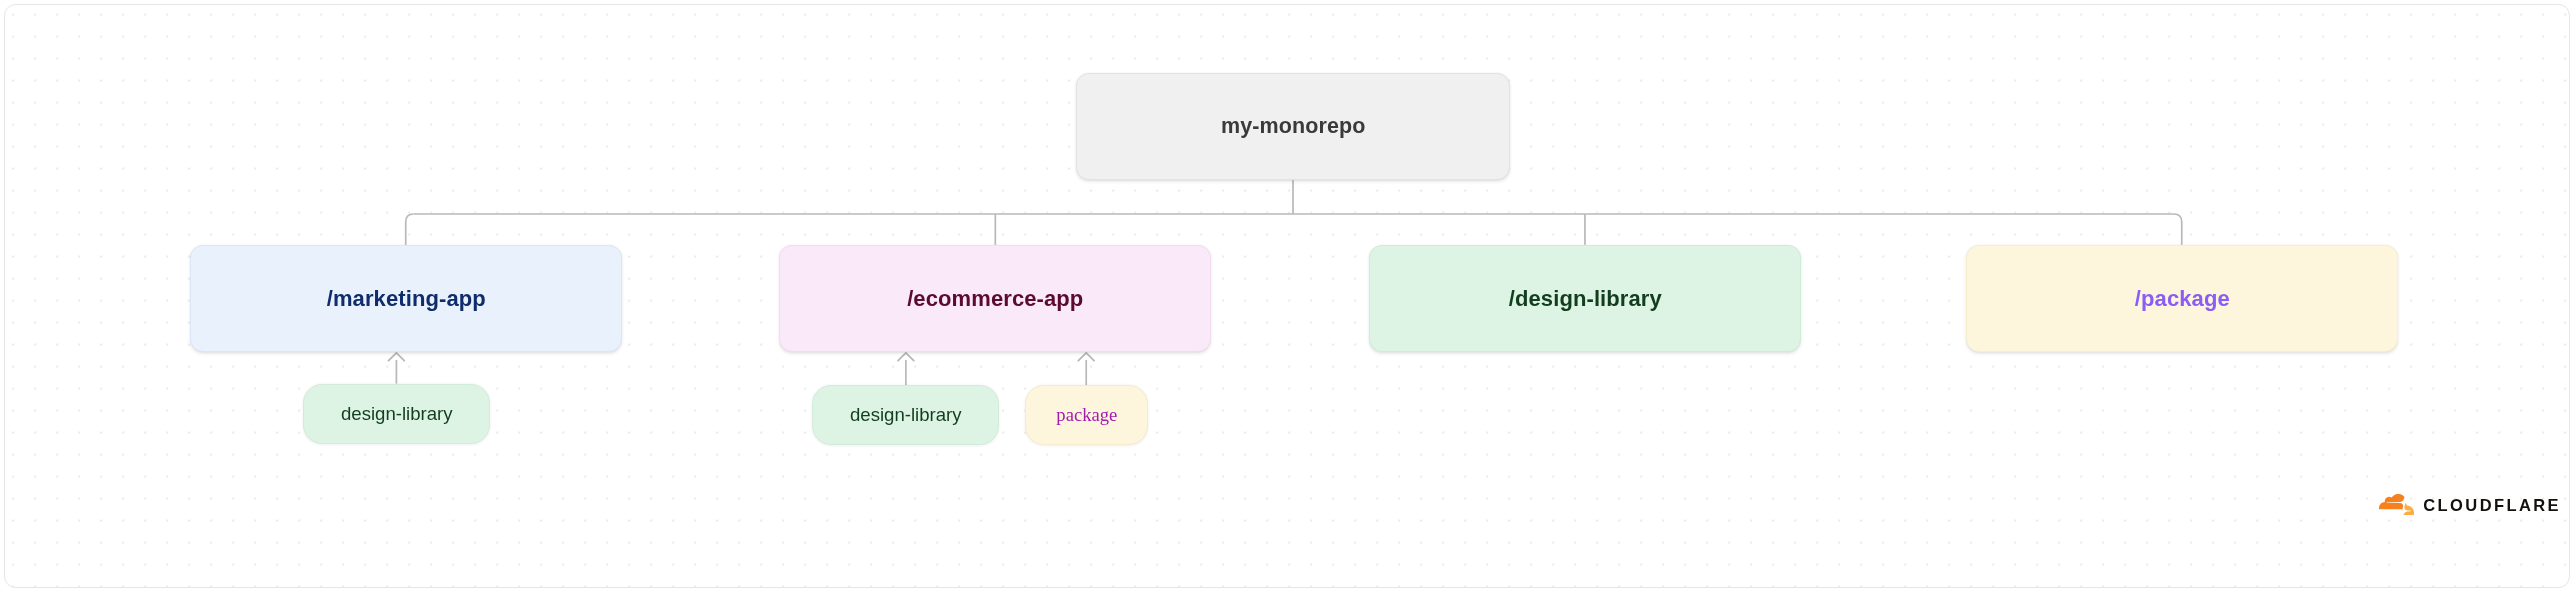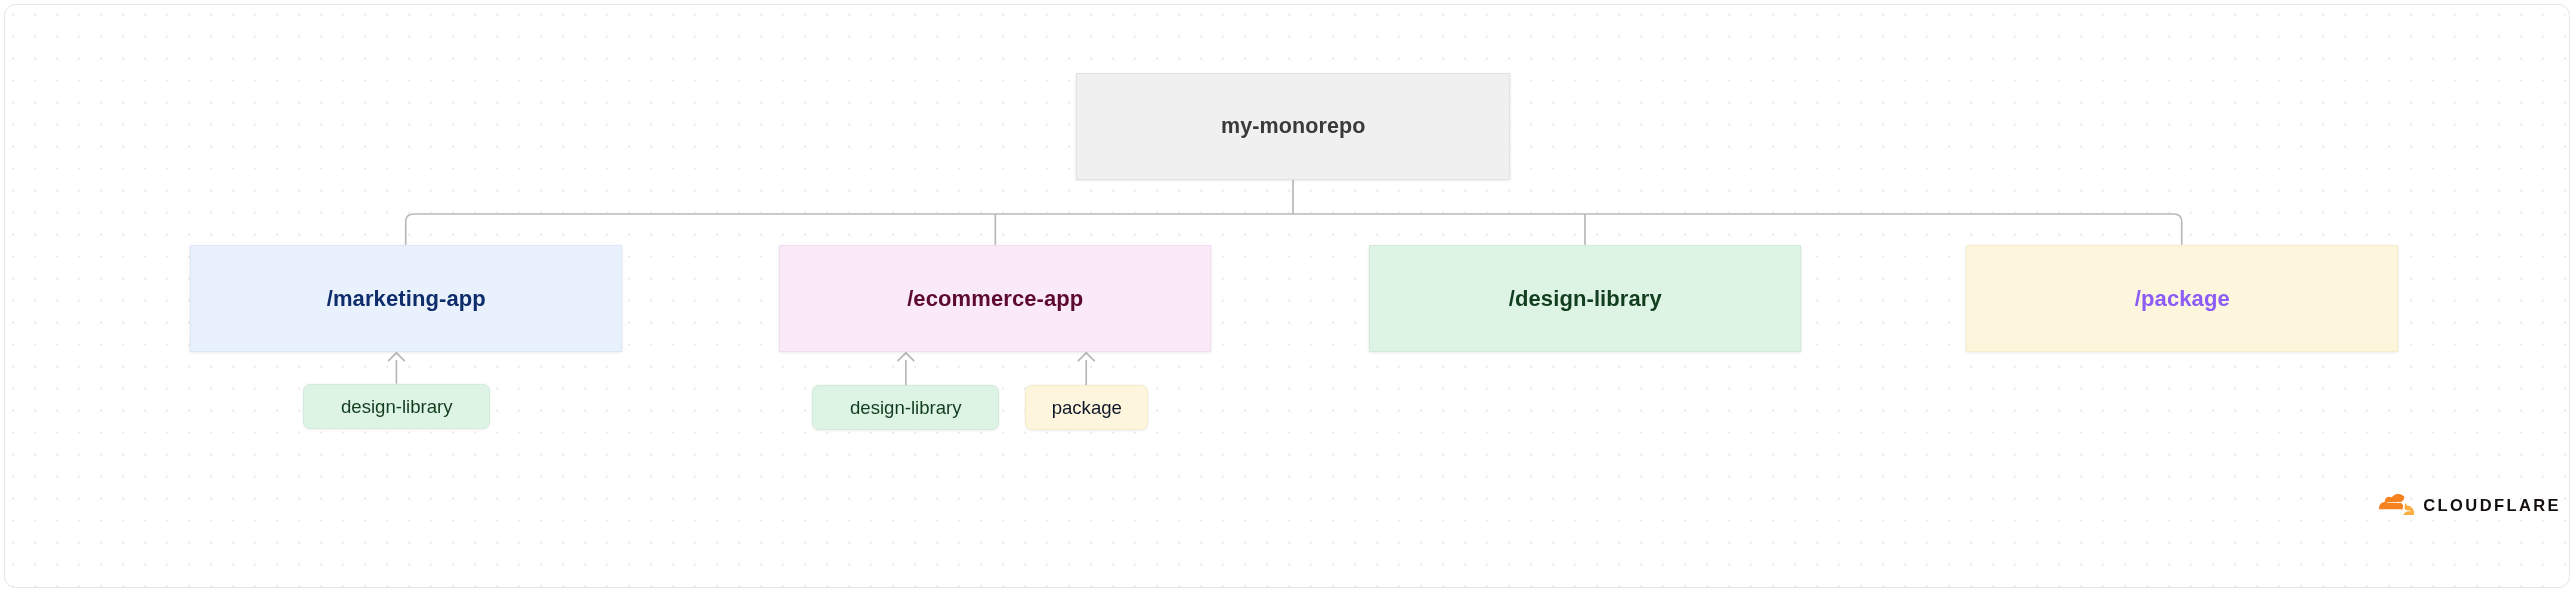--- a/index.html
+++ b/index.html
@@ -45,21 +45,21 @@
     pointer-events: none;
   }
 
   
   .node {
     position: absolute;
     box-sizing: border-box;
     display: flex;
     align-items: center;
     justify-content: center;
-    border-radius: 0;
+    border-radius: 13px;
     box-shadow: 0 1.4px 3.6px rgba(30,30,40,0.09), 0 0.7px 1.4px rgba(30,30,40,0.05);
     text-align: center;
   }
   .node .node-label {
     font-weight: bold;
     letter-spacing: 0.1px;
     white-space: nowrap;
   }
 
   .node.root {
@@ -113,39 +113,39 @@
   }
   .node.child-3 .node-label { color: #8b5cf6; }
 
   
   .chip {
     position: absolute;
     box-sizing: border-box;
     display: flex;
     align-items: center;
     justify-content: center;
-    height: 45px;
-    border-radius: 7px;
+    height: 60px;
+    border-radius: 19px;
     box-shadow: 0 0.7px 2.9px rgba(30,30,40,0.07);
     white-space: nowrap;
   }
   .chip .chip-label {
     font-size: 18.6px;
     font-weight: normal;
   }
   .chip.green {
     background: #ddf4e5;
     border: 1.1px solid #d2ecdb;
   }
   .chip.green .chip-label { color: #123d1e; }
   .chip.cream {
     background: #fdf6dd;
     border: 1.1px solid #f4ecca;
   }
-  .chip.cream .chip-label { color: #0f172a; }
+  .chip.cream .chip-label { color: #a21caf; font-family: Liberation Serif, serif; }
 
   .chip.dep-0 { left: 298px;  top: 379px; width: 187px; }
   .chip.dep-1 { left: 807px; top: 380px; width: 187px; }
   .chip.dep-2 { left: 1020px; top: 380px; width: 123px; }
 
   
   #cf-logo {
     position: absolute;
     left: 2368px;
     top: 489px;

